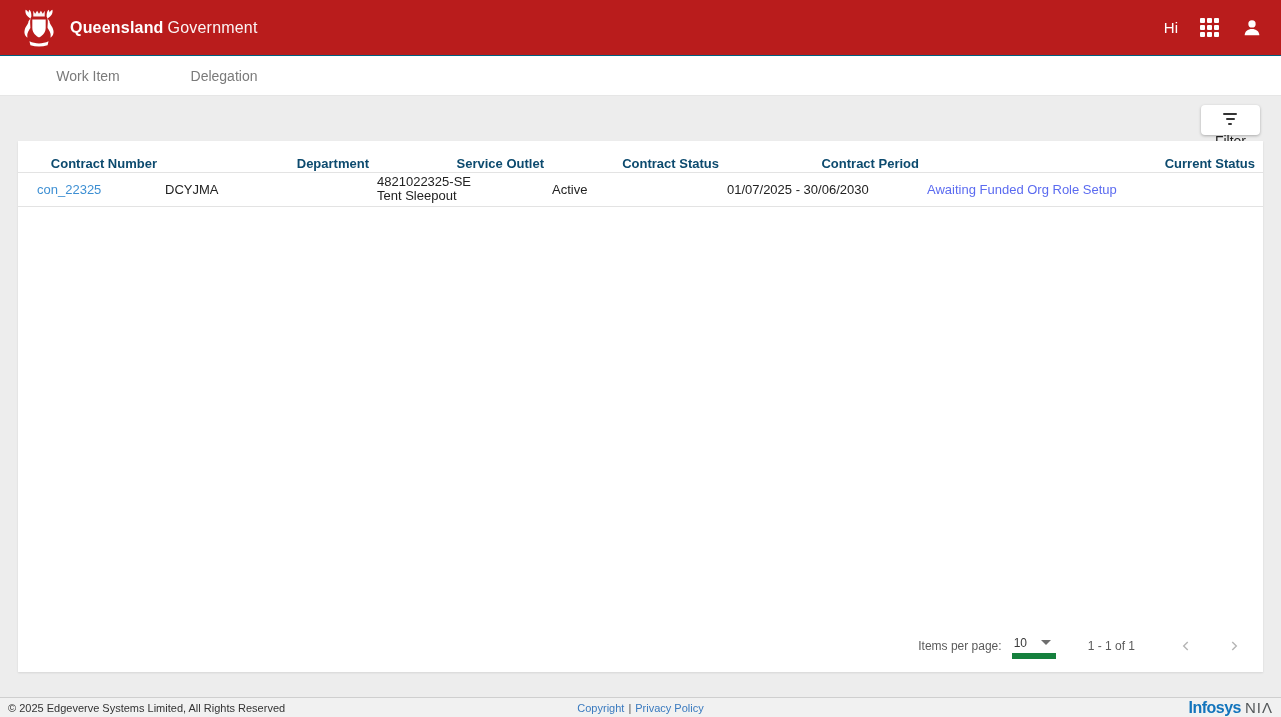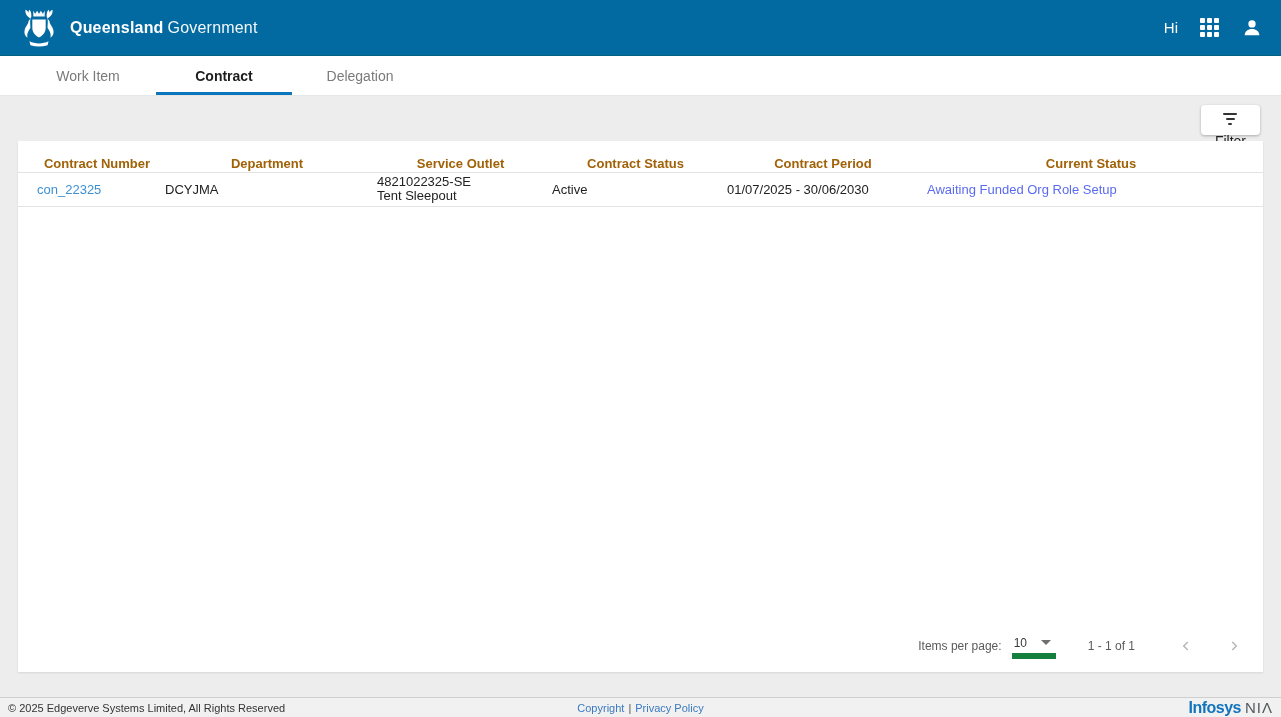--- a/index.html
+++ b/index.html
@@ -1,21 +1,21 @@
 <!DOCTYPE html>
 <html><head>
 <meta charset="utf-8">
 <style>
   * { margin:0; padding:0; box-sizing:border-box; }
   html,body { width:1281px; height:717px; overflow:hidden; background:#ededed;
               font-family:"Liberation Sans","DejaVu Sans",sans-serif; }
 
   
   .app-header{
-    height:56px; background:#0369a1; color:#fff;
+    height:56px; background:#b91c1c; color:#fff;
     display:flex; align-items:center; padding:0 18px;
     border-bottom:1px solid #00607f;
   }
   .logo-wrap{ display:flex; align-items:center; gap:10px; }
   .coa{ width:42px; height:42px; }
   .brand{ font-size:16px; letter-spacing:.2px; white-space:nowrap; }
   .brand .bold{ font-weight:700; }
   .brand .light{ font-weight:400; opacity:.95; margin-left:4px; }
   .header-right{ margin-left:auto; display:flex; align-items:center; gap:22px; }
   .greeting{ font-size:15px; }
@@ -51,21 +51,21 @@
   .filter-icon i:nth-child(3){ width:4px; }
 
   .card{
     position:absolute; top:45px; left:18px; width:1245px; height:531px;
     background:#fff; box-shadow:0 1px 2px rgba(0,0,0,.10);
     display:flex; flex-direction:column;
   }
   table{ width:100%; border-collapse:collapse; table-layout:fixed; }
   col.c1{width:147px} col.c2{width:212px} col.c3{width:175px}
   col.c4{width:175px} col.c5{width:200px} col.c6{width:auto}
-  th{ text-align:center; font-size:13px; font-weight:700; color:#a16207;
+  th{ text-align:right; font-size:13px; font-weight:700; color:#0c4a6e;
       height:31px; padding:14px 8px 0 0; border-bottom:1px solid #e3e3e3; }
   td{ font-size:13px; color:#222; height:34px; padding:2px 8px 2px 0;
       border-bottom:1px solid #e3e3e3; vertical-align:middle; }
   th:first-child, td:first-child{ padding-left:19px; }
   a.cell-link{ color:#3d8fd3; text-decoration:none; cursor:pointer; }
   a.status-link{ color:#5b6bf0; text-decoration:none; cursor:pointer; }
   .two-line{ line-height:14px; }
 
   .card-spacer{ flex:1; }
 
@@ -137,21 +137,20 @@
       <svg width="22" height="22" viewBox="0 0 24 24" fill="#ffffff">
         <circle cx="12" cy="7.5" r="4"></circle>
         <path d="M4 20 c0-4.4 3.6-7 8-7 s8 2.6 8 7 z"></path>
       </svg>
     </span>
   </div>
 </header>
 
 <nav class="tabbar">
   <div class="tab">Work Item</div>
-  <div class="tab active">Contract</div>
   <div class="tab">Delegation</div>
 </nav>
 
 <main class="main">
 
   <button class="filter-btn">
     <span class="filter-icon">
         <i></i>
         <i></i>
         <i></i>

